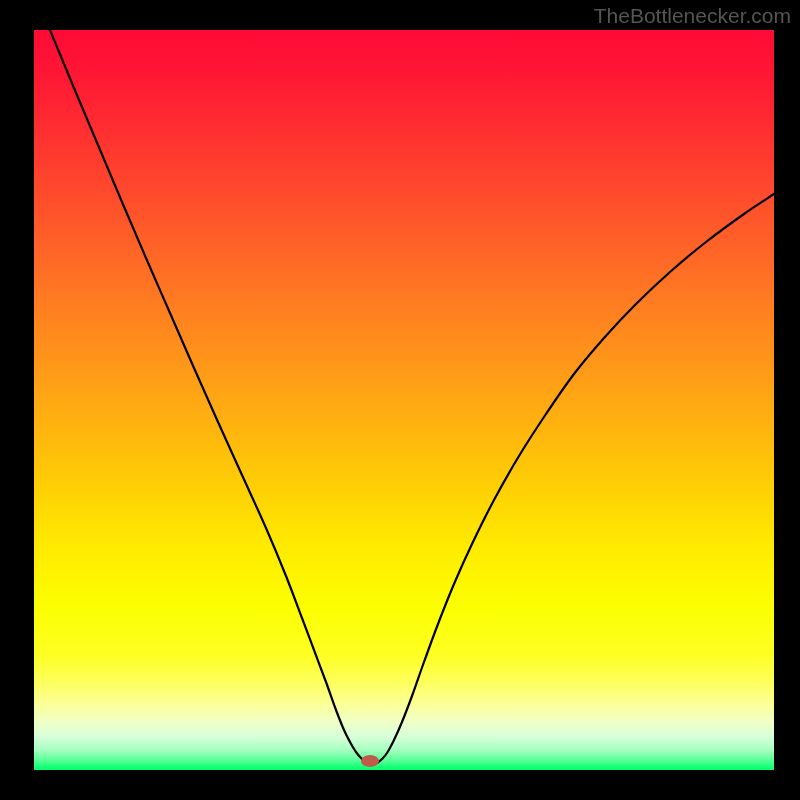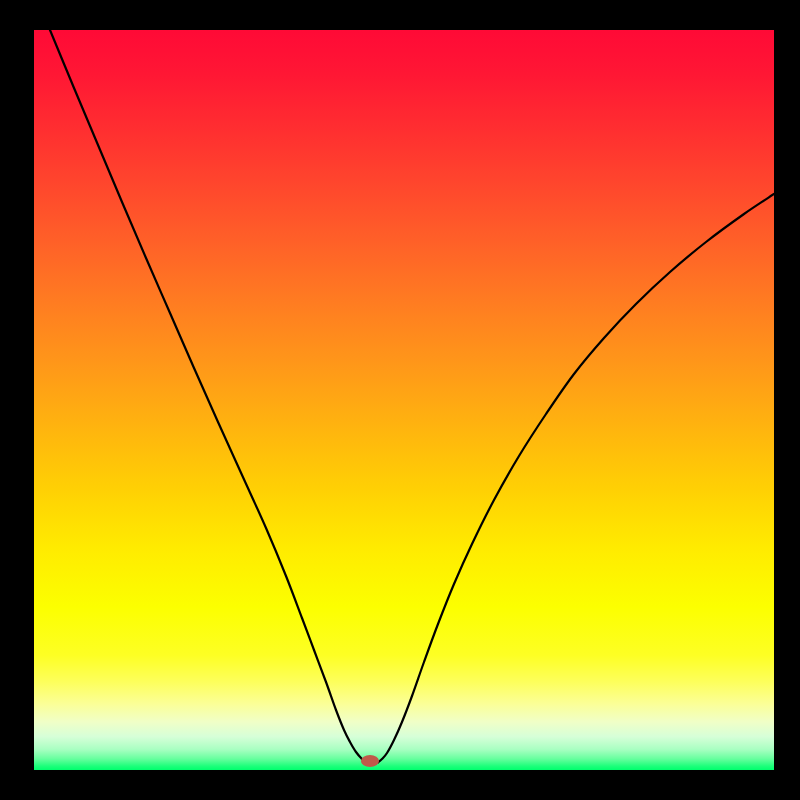--- a/index.html
+++ b/index.html
@@ -65,13 +65,14 @@
             <stop offset="99.5%" stop-color="#1bff7a"></stop>
             <stop offset="100%" stop-color="#00ff6e"></stop>
           </linearGradient>
       </defs>
       <rect id="bg-rect" x="0" y="0" fill="url(#bg-grad)" width="740" height="740"></rect>
       <path id="curve-path" fill="none" d="M 16 0 C 20.00 9.67, 32.00 38.83, 40 58 C 48.00 77.17, 56.00 96.00, 64 115 C 72.00 134.00, 80.00 153.17, 88 172 C 96.00 190.83, 104.00 209.50, 112 228 C 120.00 246.50, 128.00 264.67, 136 283 C 144.00 301.33, 152.00 319.83, 160 338 C 168.00 356.17, 176.00 374.17, 184 392 C 192.00 409.83, 200.00 427.33, 208 445 C 216.00 462.67, 224.67 481.17, 232 498 C 239.33 514.83, 246.00 531.00, 252 546 C 258.00 561.00, 263.33 575.67, 268 588 C 272.67 600.33, 276.00 609.33, 280 620 C 284.00 630.67, 288.33 642.00, 292 652 C 295.67 662.00, 299.00 672.00, 302 680 C 305.00 688.00, 307.67 694.67, 310 700 C 312.33 705.33, 314.00 708.33, 316 712 C 318.00 715.67, 320.00 719.17, 322 722 C 324.00 724.83, 326.17 727.17, 328 729 C 329.83 730.83, 331.33 732.17, 333 733 C 334.67 733.83, 336.33 734.00, 338 734 C 339.67 734.00, 341.33 733.83, 343 733 C 344.67 732.17, 346.33 730.67, 348 729 C 349.67 727.33, 351.00 726.17, 353 723 C 355.00 719.83, 357.50 715.17, 360 710 C 362.50 704.83, 365.00 699.33, 368 692 C 371.00 684.67, 374.33 676.00, 378 666 C 381.67 656.00, 385.67 644.00, 390 632 C 394.33 620.00, 399.00 607.00, 404 594 C 409.00 581.00, 414.33 567.33, 420 554 C 425.67 540.67, 431.33 528.00, 438 514 C 444.67 500.00, 452.17 484.67, 460 470 C 467.83 455.33, 476.33 440.33, 485 426 C 493.67 411.67, 502.83 397.67, 512 384 C 521.17 370.33, 530.33 356.67, 540 344 C 549.67 331.33, 559.67 319.67, 570 308 C 580.33 296.33, 591.00 285.00, 602 274 C 613.00 263.00, 624.33 252.33, 636 242 C 647.67 231.67, 659.67 221.67, 672 212 C 684.33 202.33, 698.67 192.00, 710 184 C 721.33 176.00, 735.00 167.33, 740 164" stroke="#000000" stroke-width="2.2" stroke-linecap="round" stroke-linejoin="round"></path>
       <ellipse id="marker-dot" cx="336" cy="731" rx="9" ry="6" fill="#c05a4a"></ellipse>
     </svg>
   </div>
 
+  <div class="watermark" id="watermark" style="top: 4px; right: 9px;">TheBottlenecker.com</div>
 </div>
 
 </body></html>

